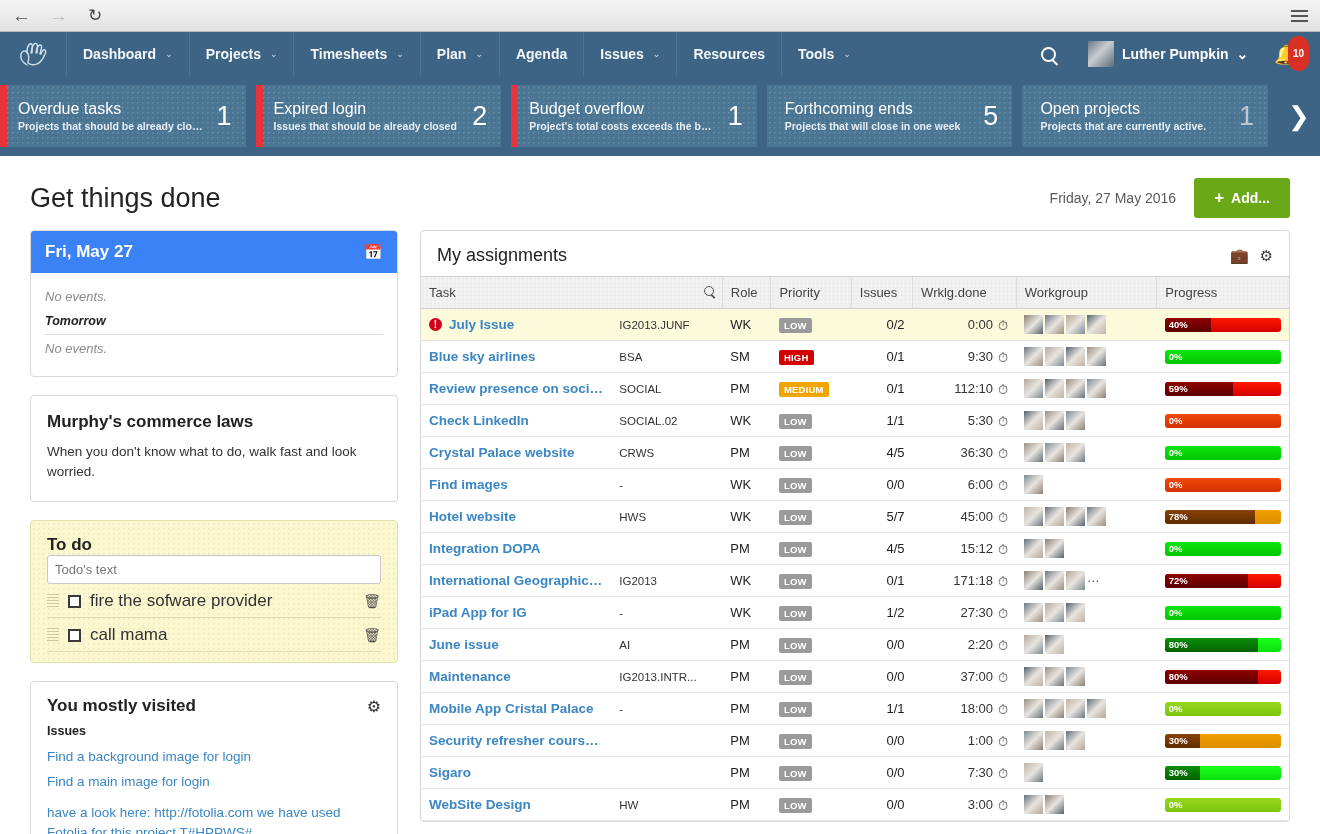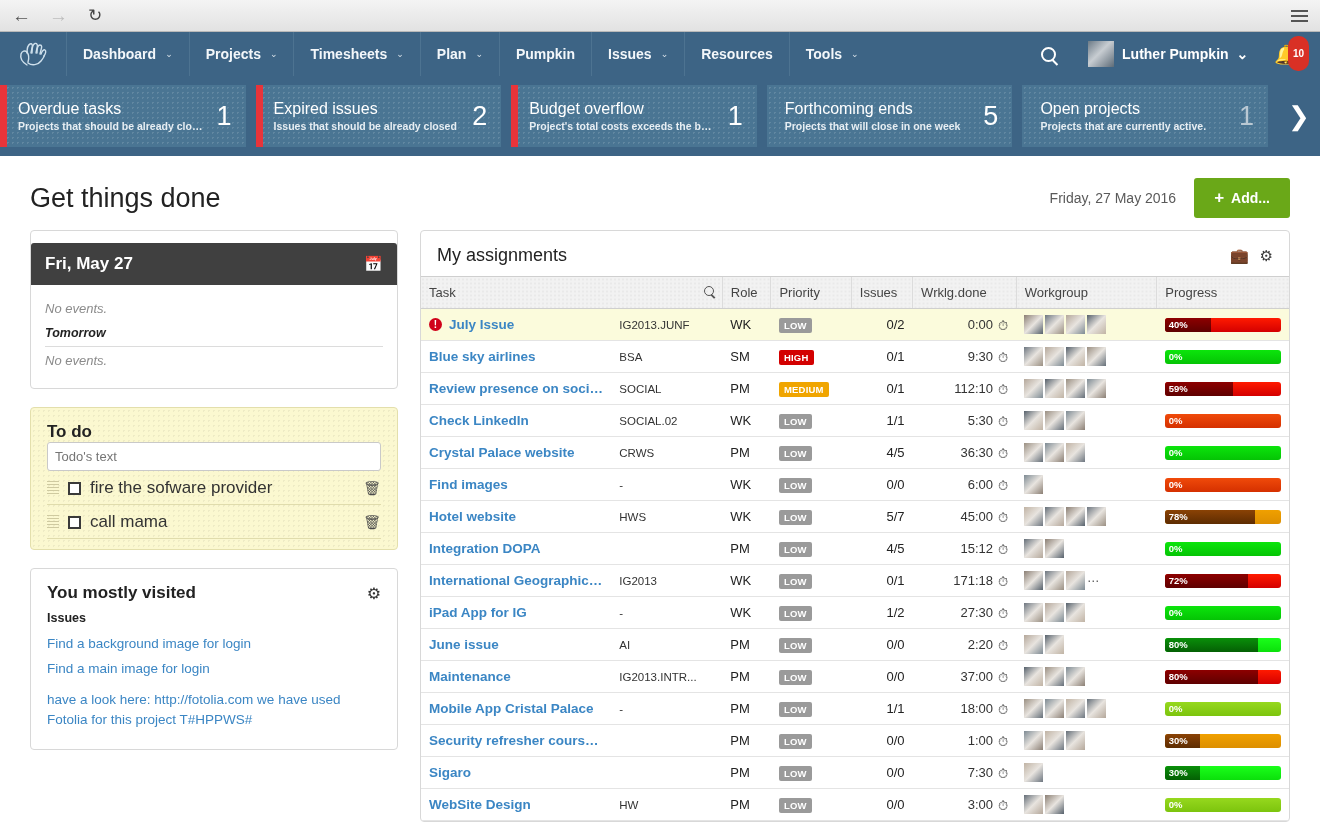--- a/index.html
+++ b/index.html
@@ -90,22 +90,22 @@
   #add-btn .plus { font-size:17px; font-weight:bold; }
 
   #cols { display:flex; gap:22px; align-items:flex-start; }
   #left-col { width:368px; flex:0 0 368px; }
   #right-col { flex:1; min-width:0; }
 
   .card { background:#fff; border:1px solid #d8d8d8; border-radius:4px; margin-bottom:18px; }
 
   
   #cal-head {
-    background:#404040; color:#fff; padding:11px 14px;
-    display:flex; align-items:center; border-radius:3px 3px 0 0;margin-top:12px;
+    background:#3b82f6; color:#fff; padding:11px 14px;
+    display:flex; align-items:center; border-radius:3px 3px 0 0;
   }
   #cal-head-title { font-size:17px; font-weight:bold; }
   #cal-icon { margin-left:auto; font-size:15px; }
   .cal-body { padding:10px 14px 14px; }
   .cal-noevent { font-style:italic; color:#8b8b8b; font-size:13px; padding:6px 0; }
   .cal-daylabel { font-style:italic; font-weight:bold; font-size:12.5px; color:#222; padding:4px 0 6px; border-bottom:1px solid #dcdcdc; }
 
   
   .quote-card { padding:16px 16px 20px; }
   .quote-title { font-size:17px; font-weight:bold; color:#222; margin-bottom:10px; }
@@ -211,21 +211,21 @@
   </div>
   <div class="nav-item">
     <span>Timesheets</span>
     <span class="caret">⌄</span>
   </div>
   <div class="nav-item">
     <span>Plan</span>
     <span class="caret">⌄</span>
   </div>
   <div class="nav-item">
-    <span>Pumpkin</span>
+    <span>Agenda</span>
   </div>
   <div class="nav-item">
     <span>Issues</span>
     <span class="caret">⌄</span>
   </div>
   <div class="nav-item">
     <span>Resources</span>
   </div>
   <div class="nav-item">
     <span>Tools</span>
@@ -251,21 +251,21 @@
 <div id="kpi-strip">
   <div class="kpi">
     <div class="kpi-texts">
       <div class="kpi-title">Overdue tasks</div>
       <div class="kpi-sub">Projects that should be already closed</div>
     </div>
     <div class="kpi-num">1</div>
   </div>
   <div class="kpi">
     <div class="kpi-texts">
-      <div class="kpi-title">Expired issues</div>
+      <div class="kpi-title">Expired login</div>
       <div class="kpi-sub">Issues that should be already closed</div>
     </div>
     <div class="kpi-num">2</div>
   </div>
   <div class="kpi">
     <div class="kpi-texts">
       <div class="kpi-title">Budget overflow</div>
       <div class="kpi-sub">Project's total costs exceeds the budget.</div>
     </div>
     <div class="kpi-num">1</div>
@@ -309,20 +309,24 @@
           <div id="cal-head-title">Fri, May 27</div>
           <div id="cal-icon">📅</div>
         </div>
         <div class="cal-body">
           <div class="cal-noevent">No events.</div>
           <div class="cal-daylabel">Tomorrow</div>
           <div class="cal-noevent">No events.</div>
         </div>
       </div>
 
+      <div class="card quote-card">
+        <div class="quote-title">Murphy's commerce laws</div>
+        <div class="quote-text">When you don't know what to do, walk fast and look worried.</div>
+      </div>
 
       <div class="card" id="todo-card">
         <div id="todo-title">To do</div>
         <input id="todo-input" type="text" placeholder="Todo's text" style="">
         <div class="todo-row">
           <span class="grip"></span>
           <span class="todo-check"></span>
           <span class="todo-text">fire the sofware provider</span>
           <span class="trash">🗑</span>
         </div>

